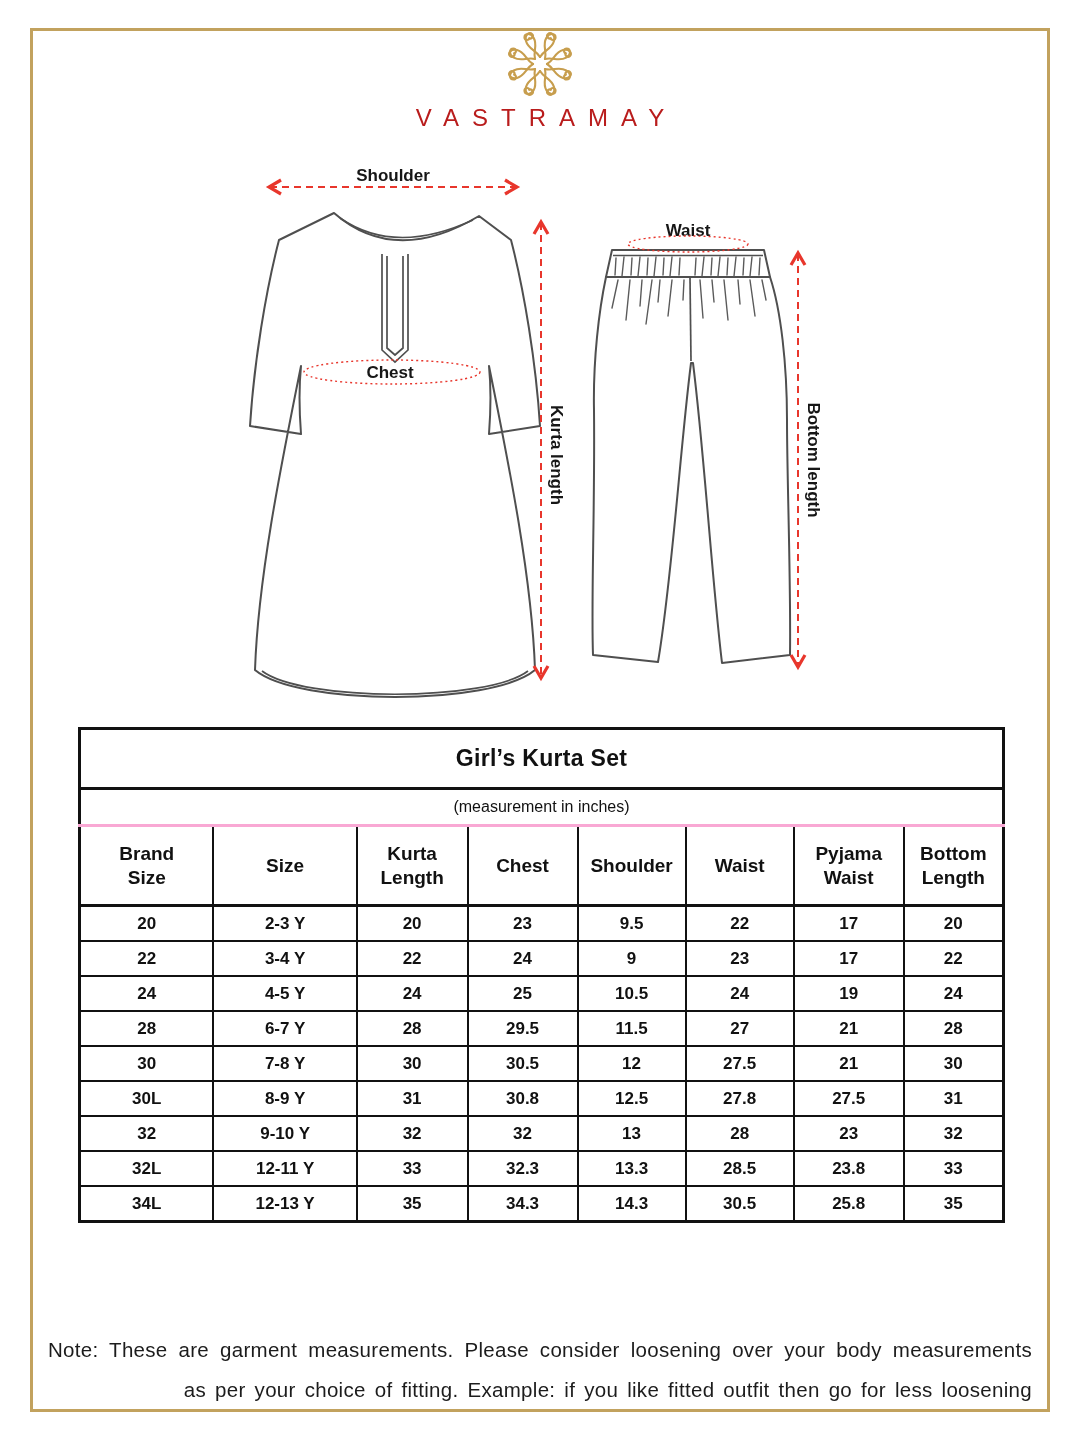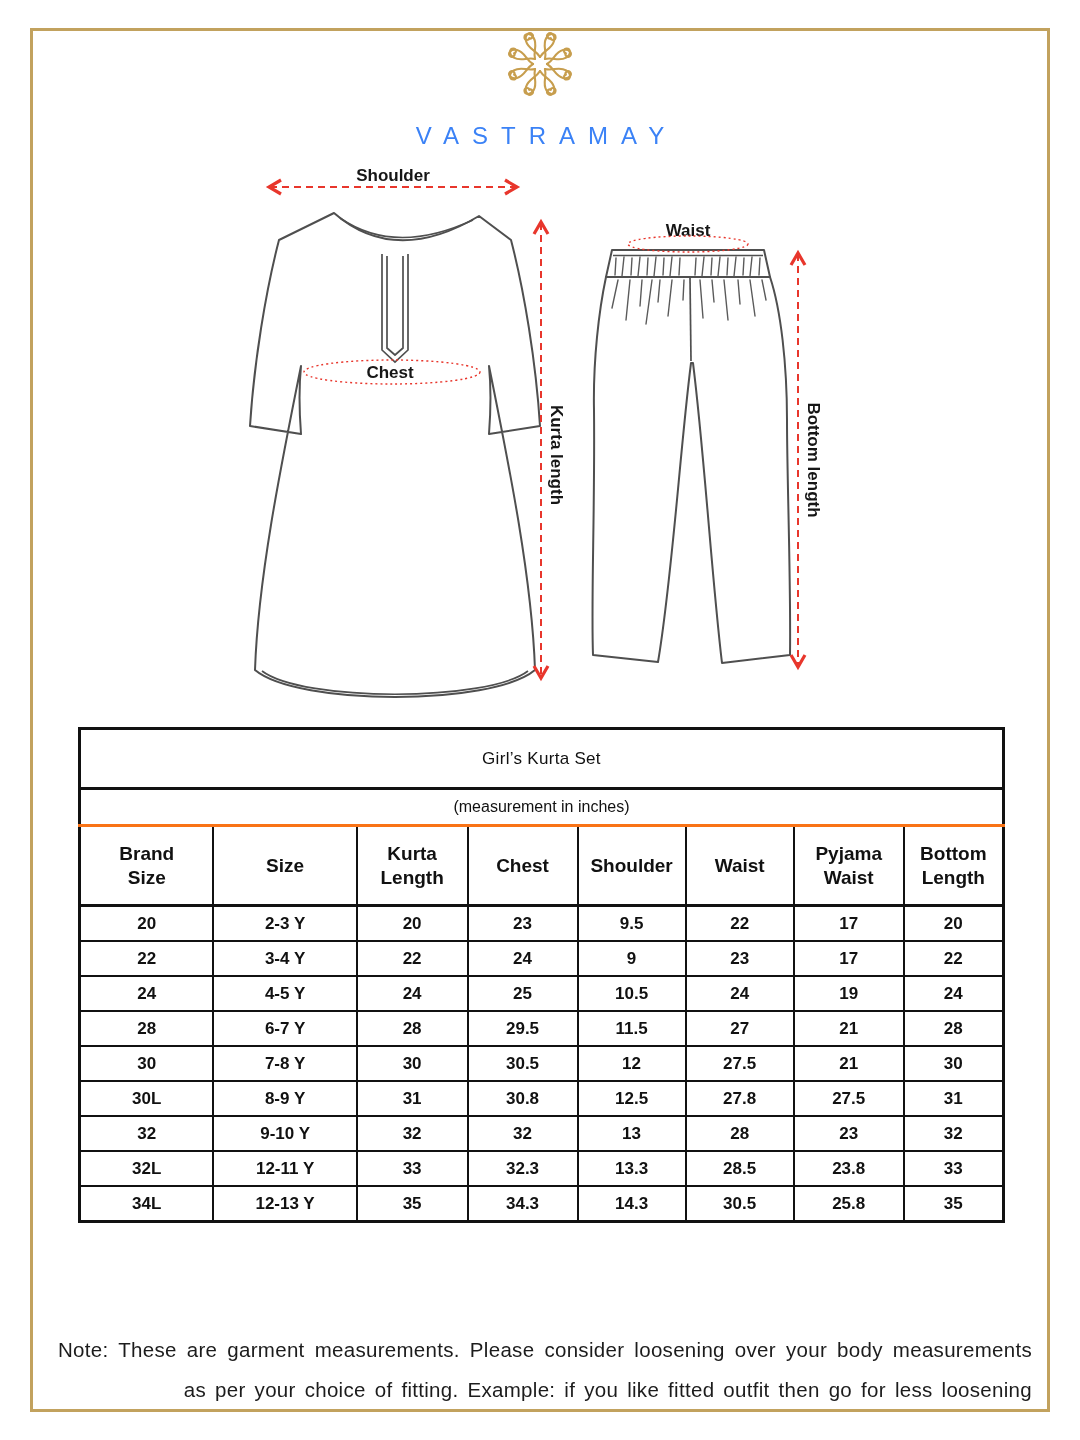--- a/index.html
+++ b/index.html
@@ -10,21 +10,21 @@
   }
   .gold-frame{
     position:absolute;left:30px;top:28px;right:30px;bottom:28px;
     border:3px solid #C2A25E;pointer-events:none;
   }
   
   .logo-wrap{position:absolute;top:30px;left:0;width:100%;
     display:flex;flex-direction:column;align-items:center;}
   .logo-mark{width:68px;height:68px;}
   .wordmark{
-    margin-top:25px;font-size:24px;font-weight:400;color:#3b82f6;
+    margin-top:7px;font-size:24px;font-weight:400;color:#b91c1c;
     letter-spacing:13px;padding-left:13px;line-height:1.1;
   }
   
   .diagram-svg{position:absolute;top:150px;left:0;width:1080px;height:575px;}
   .garment{fill:#ffffff;stroke:#4F4F4F;stroke-width:2;stroke-linejoin:round;}
   .garment-line{fill:none;stroke:#4F4F4F;stroke-width:1.7;}
   .gather{fill:none;stroke:#5a5a5a;stroke-width:1.4;stroke-linecap:round;}
   .meas-arrow{stroke:#E8362C;stroke-width:2;fill:none;stroke-dasharray:7 5;}
   .meas-ellipse{stroke:#E8362C;stroke-width:1.4;fill:none;stroke-dasharray:2 3;}
   .diag-label{font-family:"Liberation Sans",sans-serif;font-weight:bold;font-size:17px;fill:#161616;}
@@ -33,30 +33,30 @@
   .table-wrap{position:absolute;left:78px;top:727px;width:927px;}
   table.size-table{
     width:927px;border-collapse:collapse;table-layout:fixed;
     border:3px solid #111;background:#fff;
   }
   table.size-table td,table.size-table th{
     border:2px solid #111;text-align:center;vertical-align:middle;
     padding:0 4px;overflow:hidden;
   }
   tr.row-title td{border-bottom:3px solid #111;height:57px;
-    font-size:17px;font-weight:normal;letter-spacing:.3px;}
-  tr.row-subtitle td{border-bottom:3px solid #f97316;height:34px;
+    font-size:23px;font-weight:bold;letter-spacing:.3px;}
+  tr.row-subtitle td{border-bottom:3px solid #f9a8d4;height:34px;
     font-size:16px;font-weight:400;}
   tr.row-headers th{height:77px;font-size:19px;font-weight:bold;
     line-height:1.25;white-space:pre-line;border-bottom:3px solid #111;}
   tbody.data-rows td{height:33px;font-size:17px;font-weight:bold;}
   
   .note{position:absolute;left:48px;top:1330px;width:984px;
     font-size:20.5px;color:#1c1c1c;line-height:40px;letter-spacing:.3px;}
-  .note-line1{text-align:justify;text-align-last:justify;margin-left:10px;}
+  .note-line1{text-align:justify;text-align-last:justify;}
   .note-line2{text-align:right;word-spacing:3px;}
 </style>
 </head>
 <body>
 
 <div class="gold-frame"></div>
 
 <div class="logo-wrap">
   <svg class="logo-mark" viewBox="-34 -34 68 68">
     <g fill="none" stroke="#C79E4E" stroke-width="2.1" stroke-linecap="round">

